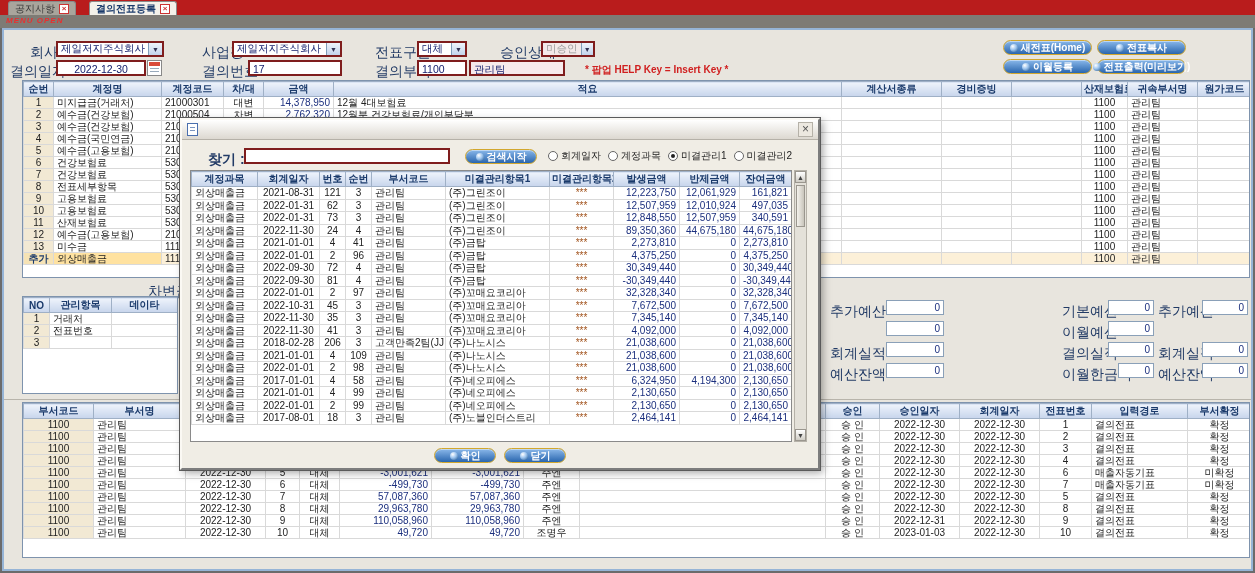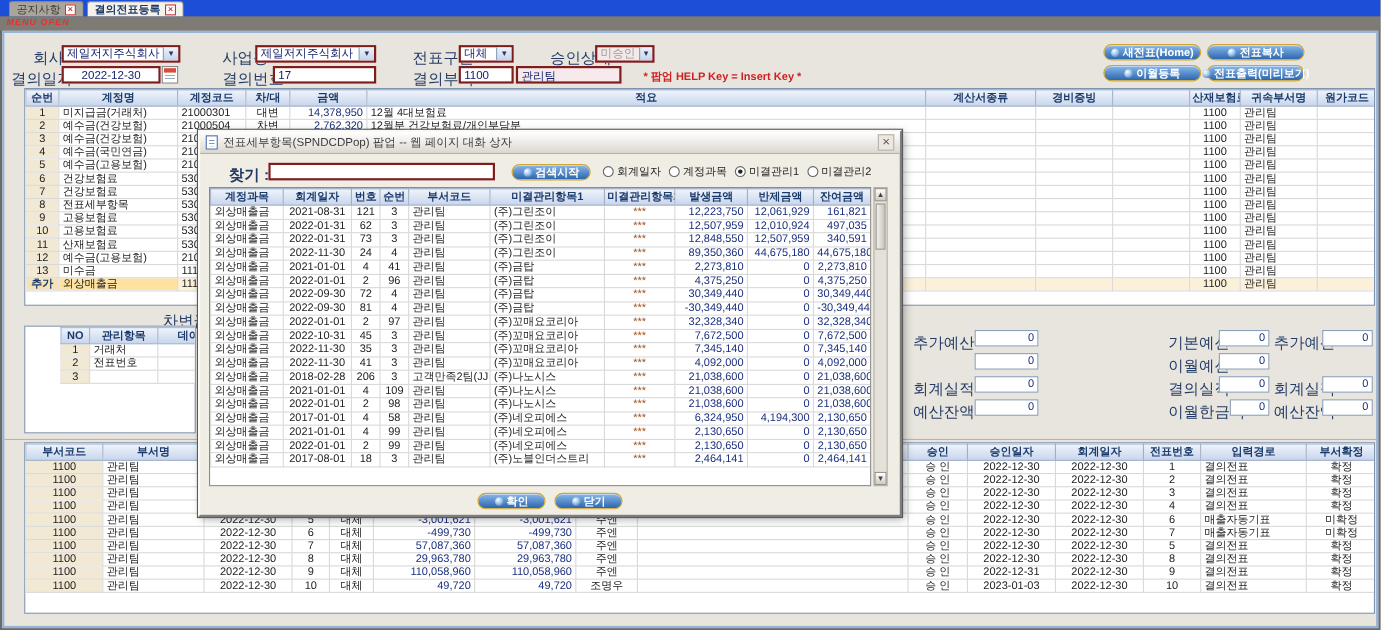--- a/index.html
+++ b/index.html
@@ -1,20 +1,20 @@
 <!DOCTYPE html>
 <html><head>
 <meta charset="utf-8">
 <style>
   *{margin:0;padding:0;box-sizing:border-box;}
   html,body{width:1255px;height:573px;overflow:hidden;}
   body{position:relative;font-family:"Liberation Sans","DejaVu Sans",sans-serif;background:#6b6b6b;font-size:10px;}
   .abs{position:absolute;}
   
-  .tabbar{position:absolute;top:0;left:0;right:0;height:15px;background:#1d4ed8;display:flex;align-items:flex-end;padding-left:8px;gap:3px;}
+  .tabbar{position:absolute;top:0;left:0;right:0;height:15px;background:#b91c1c;display:flex;align-items:flex-end;padding-left:8px;gap:13px;}
   .tab{height:14px;display:flex;align-items:center;gap:4px;padding:0 6px;font-size:10px;border:1px solid #8a8a8a;border-bottom:none;border-radius:3px 3px 0 0;cursor:default;}
   .tab.inactive{background:#a9a59c;color:#3a3a3a;}
   .tab.active{background:#f4f1ea;color:#1a3a6b;font-weight:bold;}
   .tab-x{width:10px;height:10px;background:#fff;border:1px solid #c33;color:#c33;font-size:8px;line-height:8px;text-align:center;font-weight:bold;}
   .menustrip{position:absolute;top:15px;left:0;right:0;height:13px;background:#7e7b75;}
   .menu-open{position:absolute;left:6px;top:1px;color:#e83030;font-size:8px;font-weight:bold;font-style:italic;letter-spacing:1px;}
   
   .frame{position:absolute;top:28px;left:2px;right:2px;bottom:2px;background:#e8e5de;border:2px solid #96b4d6;}
   .flabel{position:absolute;font-size:14px;color:#223b66;white-space:nowrap;}
   .tbox{position:absolute;height:16px;background:#fff;border:2px solid #7f1d1d;font-size:10.5px;color:#16216e;padding:1px 3px;white-space:nowrap;overflow:hidden;}
@@ -364,21 +364,21 @@
           <td>관리팀</td>
           <td></td>
         </tr>
       </tbody>
   </table>
 </div>
 
 <span class="flabel" style="left:148px;top:283px;">차변금액</span>
 <div class="tbox" style="left:192px;top:280px;width:110px;text-align:right;"></div>
 
-<div class="gridbox" style="left:22px;top:296px;width:156px;height:98px;padding-left:32px;">
+<div class="gridbox" style="left:22px;top:296px;width:156px;height:98px;">
   <table class="gmg" style="width:154px;">
     <colgroup>
         <col style="width:26px">
         <col style="width:62px">
         <col style="width:66px">
       </colgroup>
     <thead>
         <tr>
           <th>NO</th>
           <th>관리항목</th>
@@ -640,21 +640,20 @@
           <td>결의전표</td>
           <td>확정</td>
         </tr>
       </tbody>
   </table>
 </div>
 
 <div class="popup">
   <div class="ptitle">
     <span class="pic"></span>
-    <span>전표세부항목(SPNDCDPop) 팝업 -- 웹 페이지 대화 상자</span>
     <span class="px">×</span>
   </div>
 
   <span class="flabel" style="left:26px;top:31px;font-weight:bold;">찾기 :</span>
   <div class="tbox" style="left:62px;top:28px;width:206px;"></div>
   <div class="btn" style="left:283px;top:29px;width:72px;text-align:right;">
     <span class="dot"></span>
     <span>검색시작</span>
   </div>
   <div class="abs" style="left:366px;top:29px;display:flex;gap:7px;">

